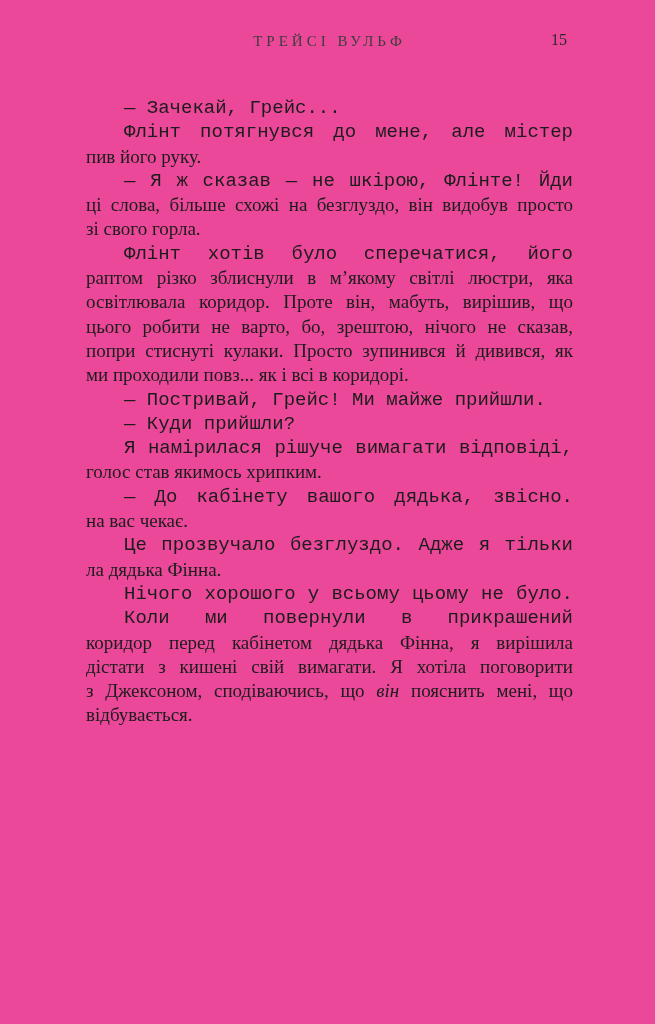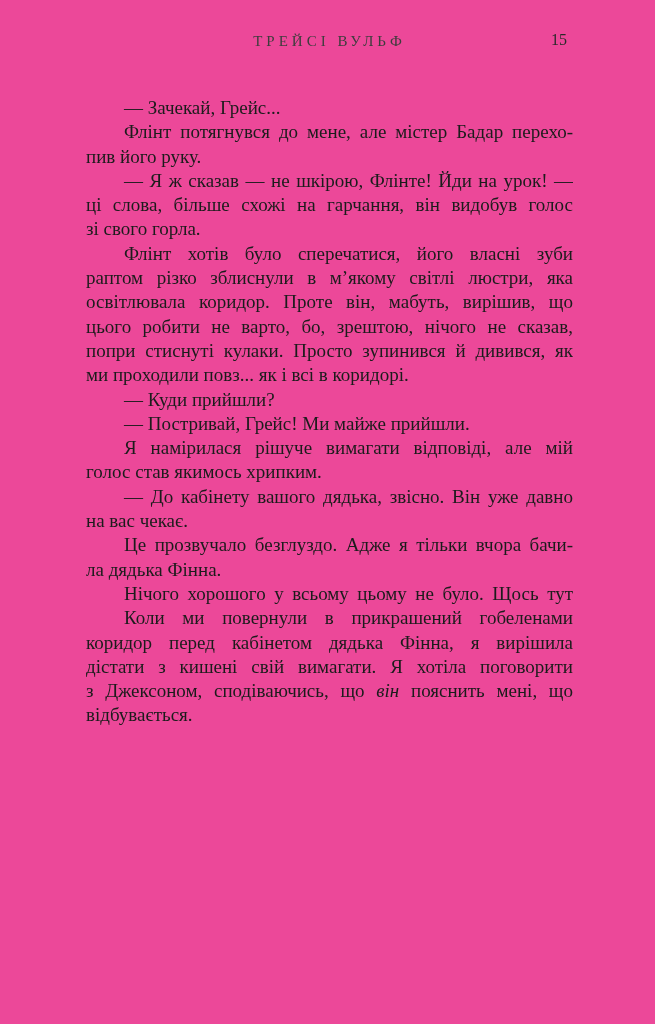--- a/index.html
+++ b/index.html
@@ -44,57 +44,57 @@
   .line {
     height: 24.3px;
     overflow: hidden;
     text-align: left;
     white-space: normal;
   }
   .line.just {
     text-align: justify;
     text-align-last: justify;
   }
-  .line.indent { text-indent: 38px; }
+  .line.indent { text-indent: 38px; font-family: Liberation Mono, monospace; }
   .line em { font-style: italic; }
 </style>
 </head>
 <body>
 
 <div class="book-page">
   <div class="page-header">
     <div class="running-title">ТРЕЙСІ ВУЛЬФ</div>
     <div class="page-number">15</div>
   </div>
   <div class="page-body">
       <div class="paragraph">
         <div class="line indent">— Зачекай, Грейс...</div>
       </div>
       <div class="paragraph">
         <div class="line just indent">Флінт потягнувся до мене, але містер Бадар перехо-</div>
         <div class="line">пив його руку.</div>
       </div>
       <div class="paragraph">
         <div class="line just indent">— Я ж сказав — не шкірою, Флінте! Йди на урок! —</div>
-        <div class="line just">ці слова, більше схожі на гарчання, він видобув голос</div>
+        <div class="line just">ці слова, більше схожі на безглуздо, він видобув просто</div>
         <div class="line">зі свого горла.</div>
       </div>
       <div class="paragraph">
         <div class="line just indent">Флінт хотів було сперечатися, його власні зуби</div>
         <div class="line just">раптом різко зблиснули в м’якому світлі люстри, яка</div>
         <div class="line just">освітлювала коридор. Проте він, мабуть, вирішив, що</div>
         <div class="line just">цього робити не варто, бо, зрештою, нічого не сказав,</div>
         <div class="line just">попри стиснуті кулаки. Просто зупинився й дивився, як</div>
         <div class="line">ми проходили повз... як і всі в коридорі.</div>
       </div>
       <div class="paragraph">
-        <div class="line indent">— Куди прийшли?</div>
+        <div class="line indent">— Постривай, Грейс! Ми майже прийшли.</div>
       </div>
       <div class="paragraph">
-        <div class="line indent">— Постривай, Грейс! Ми майже прийшли.</div>
+        <div class="line indent">— Куди прийшли?</div>
       </div>
       <div class="paragraph">
         <div class="line just indent">Я намірилася рішуче вимагати відповіді, але мій</div>
         <div class="line">голос став якимось хрипким.</div>
       </div>
       <div class="paragraph">
         <div class="line just indent">— До кабінету вашого дядька, звісно. Він уже давно</div>
         <div class="line">на вас чекає.</div>
       </div>
       <div class="paragraph">

